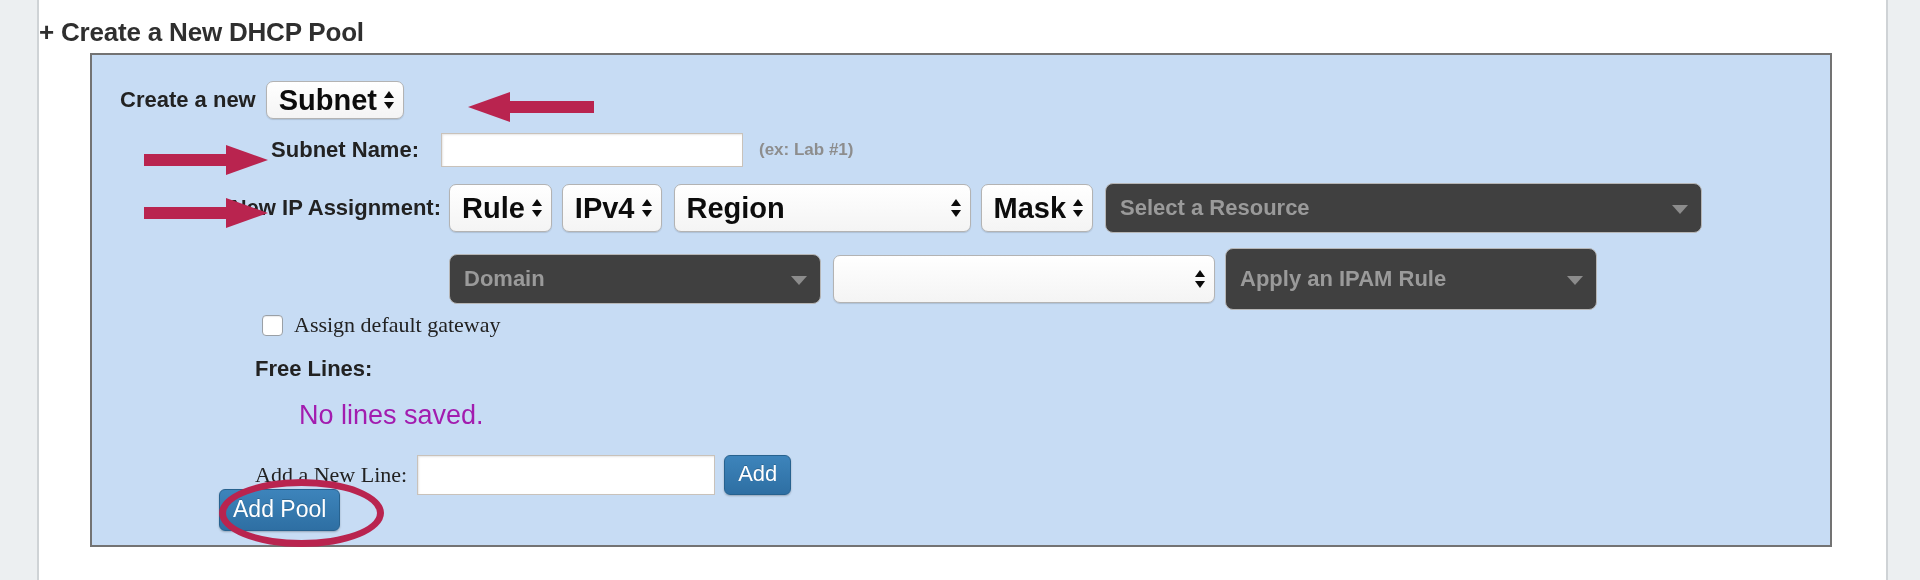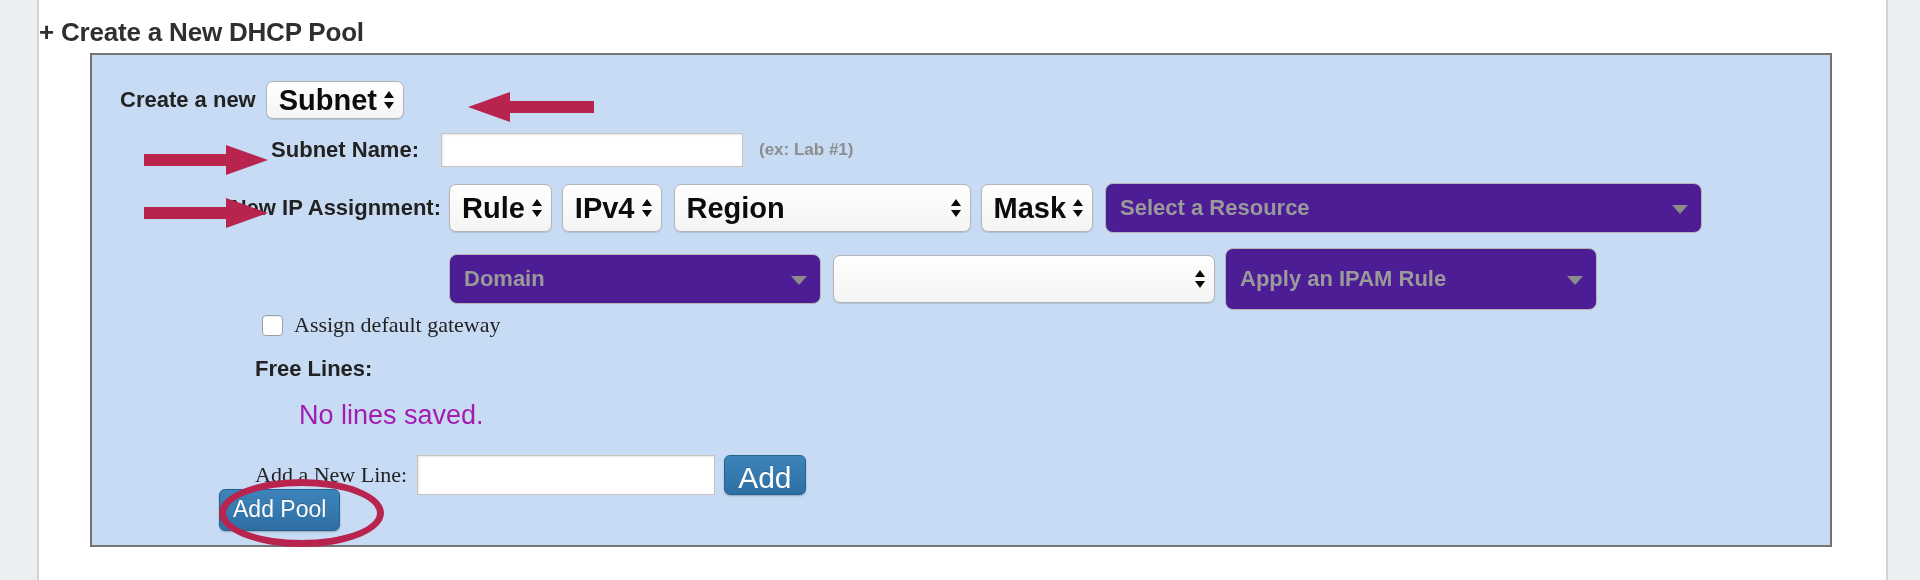--- a/index.html
+++ b/index.html
@@ -128,21 +128,21 @@
   .sel.wide {
     justify-content: flex-start;
     padding-right: 34px;
   }
 
   
   .combo {
     position: relative;
     display: inline-flex;
     align-items: center;
-    background: #4c1d95;
+    background: #404040;
     border: 1px solid #b6b6b6;
     border-radius: 8px;
     box-sizing: border-box;
     padding: 0 34px 0 14px;
     font-size: 22px;
     font-weight: bold;
     color: #9a9a9a;
     white-space: nowrap;
     cursor: default;
   }
@@ -191,21 +191,21 @@
     cursor: pointer;
   }
 
   
   .btn {
     background: linear-gradient(#3d84bb, #2e6fa3);
     border: 1px solid #2a6häu;
     border: 1px solid #27628f;
     border-radius: 6px;
     color: #ffffff;
-    font-size: 30px;
+    font-size: 22px;
     font-family: "Liberation Sans", sans-serif;
     font-weight: normal;
     padding: 7px 13px 9px;
     box-sizing: border-box;
     cursor: pointer;
     box-shadow: 0 1px 2px rgba(0,0,0,0.25);
     line-height: 1;
     text-shadow: 0 -1px 0 rgba(0,0,0,0.18);
   }
 

